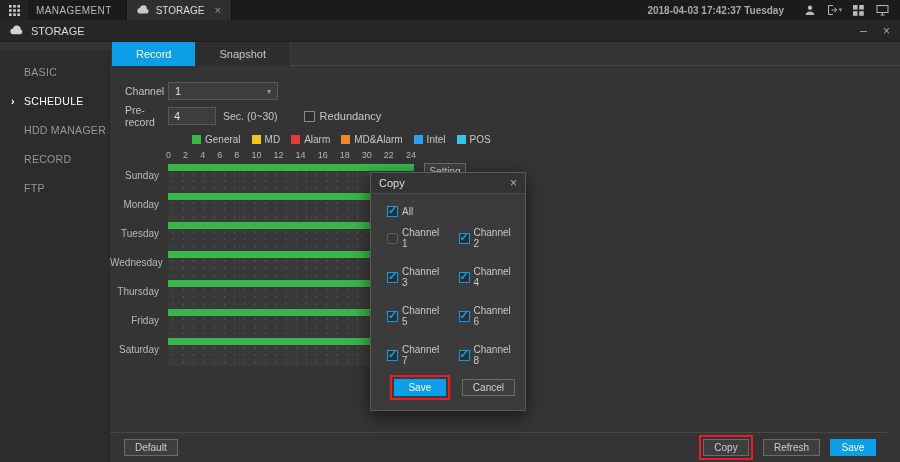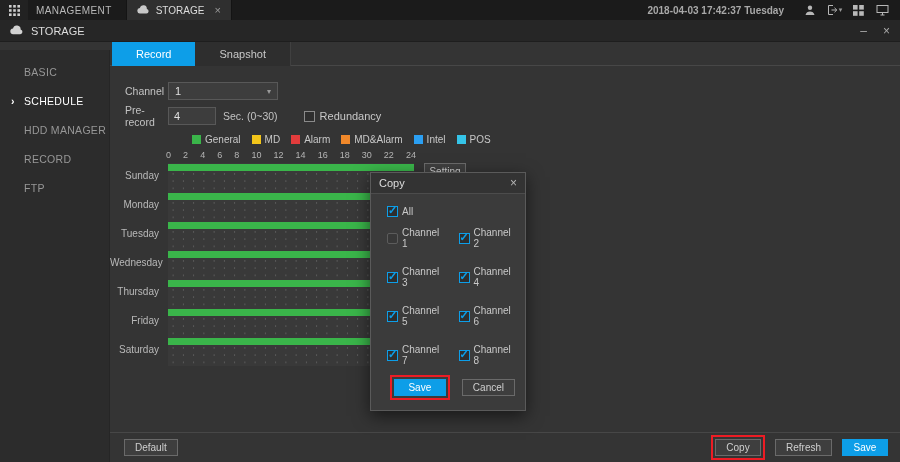--- a/index.html
+++ b/index.html
@@ -98,21 +98,21 @@
     background-size: 10.25px 7.25px; cursor: crosshair;
   }
   .day-bar { position: absolute; left: 0; top: 1px; width: 100%; height: 7px; background: var(--bar); }
   .setting-btn {
     margin-left: 10px; margin-top: 0; width: 42px; height: 17px;
     background: #3f3f3f; border: 1px solid #6a6a6a; color: #cfcfcf;
     font-size: 10px; text-align: center; line-height: 15px; cursor: pointer;
   }
   
   .footer {
-    position: absolute; left: 0; right: 0; bottom: 0; height: 30px;
+    position: absolute; left: 0; right: 12px; bottom: 0; height: 30px;
     border-top: 1px solid #474747; display: flex; align-items: center; padding: 0 12px;
   }
   .footer .spacer { flex: 1; }
   .btn {
     min-width: 46px; height: 17px; line-height: 15px; padding: 0 10px;
     background: #3e3e3e; border: 1px solid #6a6a6a; color: #cfcfcf;
     font-size: 10px; text-align: center; cursor: pointer; display: inline-block;
   }
   .btn.primary { background: var(--accent); border-color: var(--accent); color: #fff; }
   .footer .btn { margin-left: 10px; }

